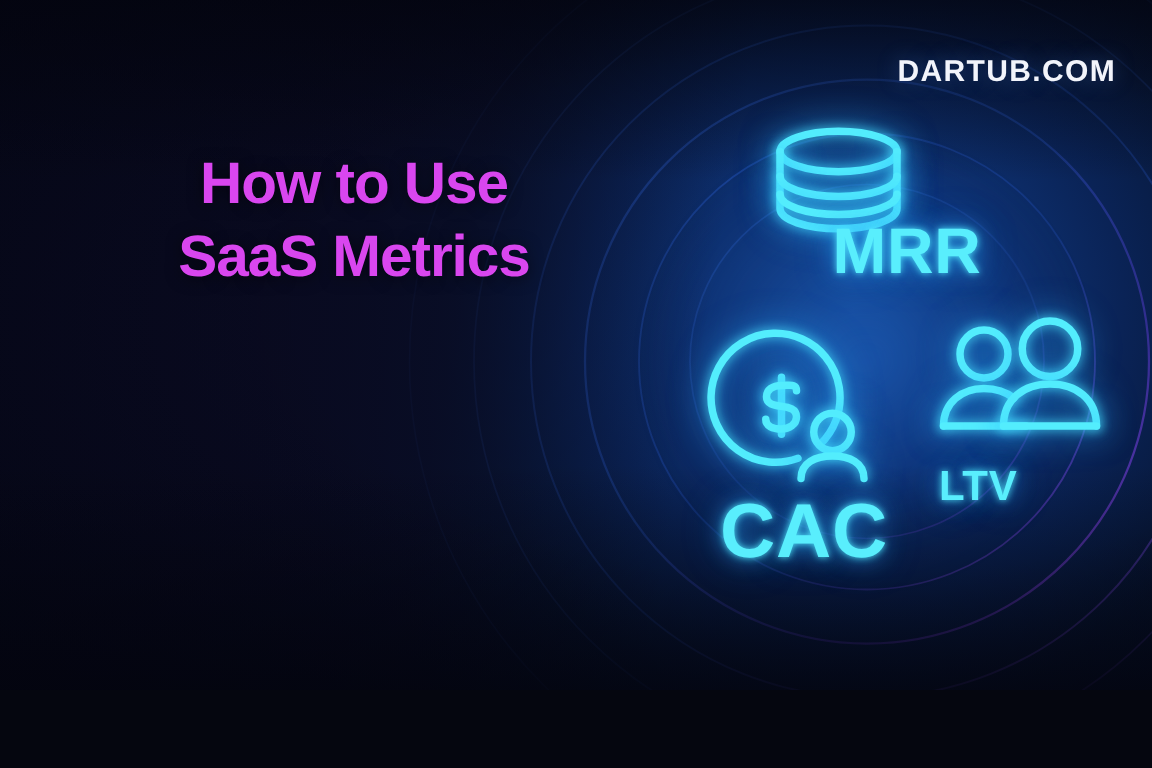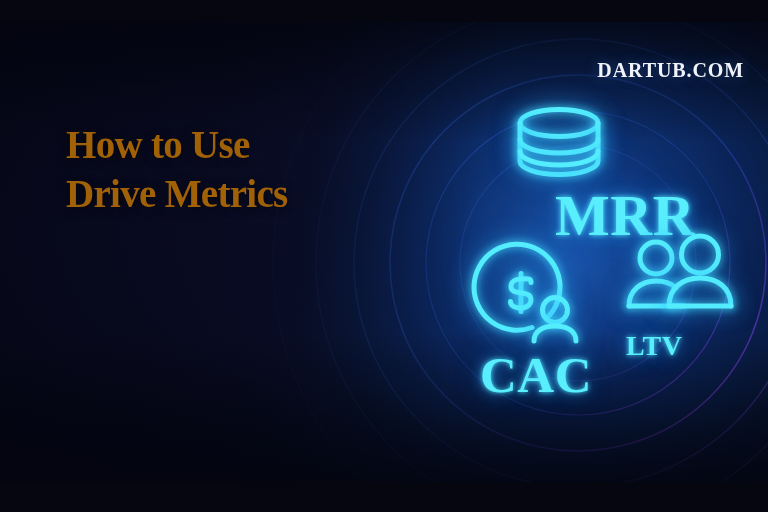--- a/index.html
+++ b/index.html
@@ -1,22 +1,21 @@
 <!DOCTYPE html>
 <html><head>
 <meta charset="utf-8">
 <style>
   html,body{margin:0;padding:0;background:#05060f;}
   #stage{
     position:relative;
     width:768px;height:460px;
     overflow:hidden;
     background:#0b0e24;
-    font-family:Liberation Serif, serif;
-    margin-top:22px;
+    font-family:Liberation Sans, sans-serif;
     -webkit-font-smoothing:antialiased;
   }
 
   
   .bg-base{
     position:absolute;inset:0;
     background:
       radial-gradient(circle at 74% 45%, #15468f 0%, #0e3273 16%, #0a2356 29%, #071634 44%, #050e23 60%, #040a1a 74%, #05071a 100%);
   }
   .bg-dark-left{
@@ -47,27 +46,28 @@
   
   .cluster-glow{
     position:absolute;left:432px;top:96px;width:290px;height:290px;
     border-radius:50%;
     background:radial-gradient(circle, rgba(34,112,220,0.40) 0%, rgba(22,78,170,0.24) 38%, rgba(12,44,110,0.10) 62%, rgba(0,0,0,0) 78%);
     filter:blur(6px);
   }
 
   
   .headline{
-    position:absolute;left:66px;top:99px;width:372px;
-    color:#a16207;
+    position:absolute;left:50px;top:99px;width:372px;
+    color:#d946ef;
     font-size:39px;
     font-weight:bold;
     line-height:48.5px;
     letter-spacing:-0.7px;
     text-shadow:0 1px 10px rgba(0,0,0,0.55);
+    text-align:center;
   }
   .headline .ln{display:block;white-space:nowrap;}
 
   
   .watermark{
     position:absolute;right:24px;top:37px;
     color:#f2f4fb;
     font-size:20px;
     font-weight:bold;
     letter-spacing:0.9px;
@@ -91,21 +91,21 @@
     font-weight:bold;
     letter-spacing:0.5px;
     text-shadow:
       0 0 5px rgba(80,235,255,0.95),
       0 0 14px rgba(45,175,255,0.75),
       0 0 28px rgba(25,120,230,0.45);
     white-space:nowrap;
   }
 
   #m-mrr{left:505px;top:84px;}
-  #m-mrr .m-label{left:6px;top:76px;font-size:58px;padding-left:44px;}
+  #m-mrr .m-label{left:6px;top:60px;font-size:43px;padding-left:44px;}
 
   #m-cac{left:466px;top:224px;}
   #m-cac .m-label{left:14px;top:100px;font-size:51px;}
 
   #m-ltv{left:622px;top:214px;}
   #m-ltv .m-label{left:4px;top:94px;font-size:28px;}
 </style>
 </head>
 <body>
 
@@ -145,21 +145,21 @@
   <div class="cluster-glow"></div>
   <div class="bg-dark-left"></div>
   <div class="bg-vignette"></div>
   <div class="bg-topfade"></div>
   <div class="bg-botfade"></div>
 
   <div class="watermark">DARTUB.COM</div>
 
   <div class="headline">
     <span class="ln">How to Use</span>
-    <span class="ln">Drive Metrics</span>
+    <span class="ln">SaaS Metrics</span>
   </div>
 
   <div class="metric" id="m-mrr">
     <svg width="112" height="76" viewBox="0 0 112 76">
       <ellipse class="neon" cx="54" cy="17" rx="39" ry="13.5"></ellipse>
       <path class="neon" d="M15 17 V55 C15 62.5 32.5 68.5 54 68.5 C75.5 68.5 93 62.5 93 55 V17"></path>
       <path class="neon" d="M15 33.5 C15 41 32.5 47 54 47 C75.5 47 93 41 93 33.5"></path>
       <path class="neon" d="M15 45.5 C15 53 32.5 59 54 59 C75.5 59 93 53 93 45.5"></path>
     </svg>
     <div class="m-label">MRR</div>

